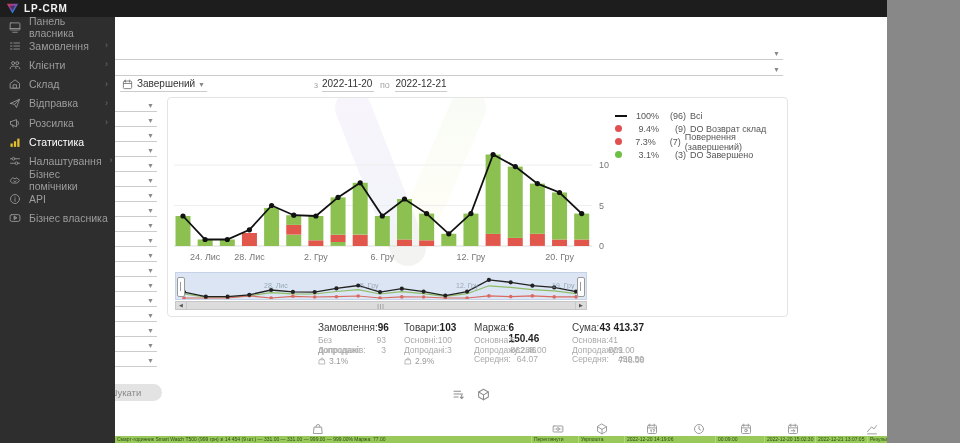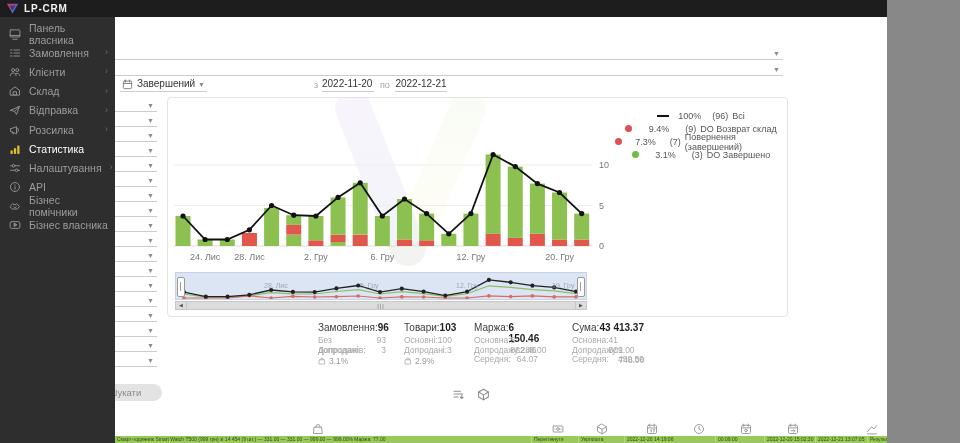--- a/index.html
+++ b/index.html
@@ -8,36 +8,36 @@
   .abs{position:absolute;}
   
   .topbar{left:0;top:0;width:960px;height:17px;background:#1d1d1d;z-index:20;display:flex;align-items:center;}
   .brand{display:flex;align-items:center;gap:5px;margin-left:6px;}
   .brand-name{color:#f2f2f2;font-size:10px;font-weight:bold;letter-spacing:.8px;}
   .topbar-right{margin-left:auto;display:flex;align-items:center;gap:12px;margin-right:2px;}
   .tb-ic{position:relative;color:#e9e9e9;width:12px;height:12px;}
   .badge{position:absolute;top:-3px;right:-4px;width:7px;height:7px;border-radius:50%;
          background:#f2c618;color:#222;font-size:5px;font-weight:bold;line-height:7px;text-align:center;}
   
-  .sidebar{left:0;top:17px;width:115px;height:426px;background:#2e2e2e;z-index:10;padding-top:7px;box-sizing:border-box;}
+  .sidebar{left:0;top:17px;width:115px;height:426px;background:#2e2e2e;z-index:10;box-sizing:border-box;}
   .sb-item{display:flex;align-items:center;height:19.2px;padding:0 7px 0 9px;color:#9c9c9c;font-size:10.5px;gap:8px;cursor:pointer;}
   .sb-item .ic{width:12px;height:12px;flex:0 0 12px;color:#8f8f8f;}
   .sb-item.active{color:#fff;}
   .sb-item .chev{margin-left:auto;color:#6f6f6f;font-size:9px;line-height:1;}
   
   .sel{border-bottom:1px solid #ccc;}
   .sel .arrow{position:absolute;right:3px;bottom:2px;color:#8a8a8a;font-size:7px;line-height:1;}
   .pill{background:#e3e3e3;border-radius:9px;color:#8a8a8a;font-size:9.5px;text-align:center;line-height:17px;}
   .date-row{color:#333;font-size:10px;}
   .u{border-bottom:1px solid #ccc;}
   .muted{color:#a5a5a5;font-size:9px;}
   
   .card{left:167px;top:97px;width:621px;height:220px;background:#fff;border:1px solid #e4e4e4;border-radius:4px;box-sizing:border-box;}
   .legend{position:absolute;left:447px;top:11px;font-size:9px;color:#555;}
-  .lg-row{display:flex;align-items:center;height:13px;justify-content:center;}
+  .lg-row{display:flex;align-items:center;height:13px;}
   .lg-marker{width:14px;display:flex;justify-content:flex-start;align-items:center;}
   .lg-dot{width:7px;height:7px;border-radius:50%;}
   .lg-line{width:12px;height:2px;background:#111;}
   .lg-pct{width:30px;text-align:right;margin-right:3px;}
   .lg-cnt{width:24px;text-align:right;margin-right:4px;}
   .ax{font-size:9px;fill:#777;}
   
   .mini{position:absolute;left:7px;top:174px;width:412px;height:28px;background:#dbe5f4;border:1px solid #c6d2e6;box-sizing:border-box;}
   .handle{position:absolute;top:4px;width:6px;height:18px;background:#fff;border:1px solid #999;border-radius:2px;z-index:3;}
   .handle:before{content:"";position:absolute;left:2px;top:4px;width:1px;height:9px;background:#999;}
@@ -622,38 +622,38 @@
             <circle cx="6" cy="5" r="1.8" fill="#2e2e2e"></circle>
             <circle cx="10" cy="11" r="1.8" fill="#2e2e2e"></circle>
           </svg>
         </span>
         <span>Налаштування</span>
         <span class="chev">›</span>
       </div>
       <div class="sb-item">
         <span class="ic">
           <svg viewBox="0 0 16 16" width="100%" height="100%" fill="none" stroke="currentColor" stroke-width="1.3" stroke-linecap="round" stroke-linejoin="round">
+            <path d="M1.5 8.5L5 5l3 1.5L10.5 5 14 8.5l-3 3.5H5z"></path>
+            <path d="M6.5 9l1.5 1.5L9.5 9"></path>
+          </svg>
+        </span>
+        <span>Бізнес помічники</span>
+      </div>
+      <div class="sb-item">
+        <span class="ic">
+          <svg viewBox="0 0 16 16" width="100%" height="100%" fill="none" stroke="currentColor" stroke-width="1.3" stroke-linecap="round" stroke-linejoin="round">
             <circle cx="8" cy="8" r="6"></circle>
             <path d="M8 5.2v.4M8 7.6V11"></path>
           </svg>
         </span>
         <span>API</span>
       </div>
       <div class="sb-item">
         <span class="ic">
           <svg viewBox="0 0 16 16" width="100%" height="100%" fill="none" stroke="currentColor" stroke-width="1.3" stroke-linecap="round" stroke-linejoin="round">
-            <path d="M1.5 8.5L5 5l3 1.5L10.5 5 14 8.5l-3 3.5H5z"></path>
-            <path d="M6.5 9l1.5 1.5L9.5 9"></path>
-          </svg>
-        </span>
-        <span>Бізнес помічники</span>
-      </div>
-      <div class="sb-item">
-        <span class="ic">
-          <svg viewBox="0 0 16 16" width="100%" height="100%" fill="none" stroke="currentColor" stroke-width="1.3" stroke-linecap="round" stroke-linejoin="round">
             <rect x="1.5" y="3.5" width="13" height="9" rx="2"></rect>
             <path d="M6.8 6v4l3.4-2z" fill="currentColor"></path>
           </svg>
         </span>
         <span>Бізнес власника</span>
       </div>
     </div>
 </div>
 
 </body></html>

